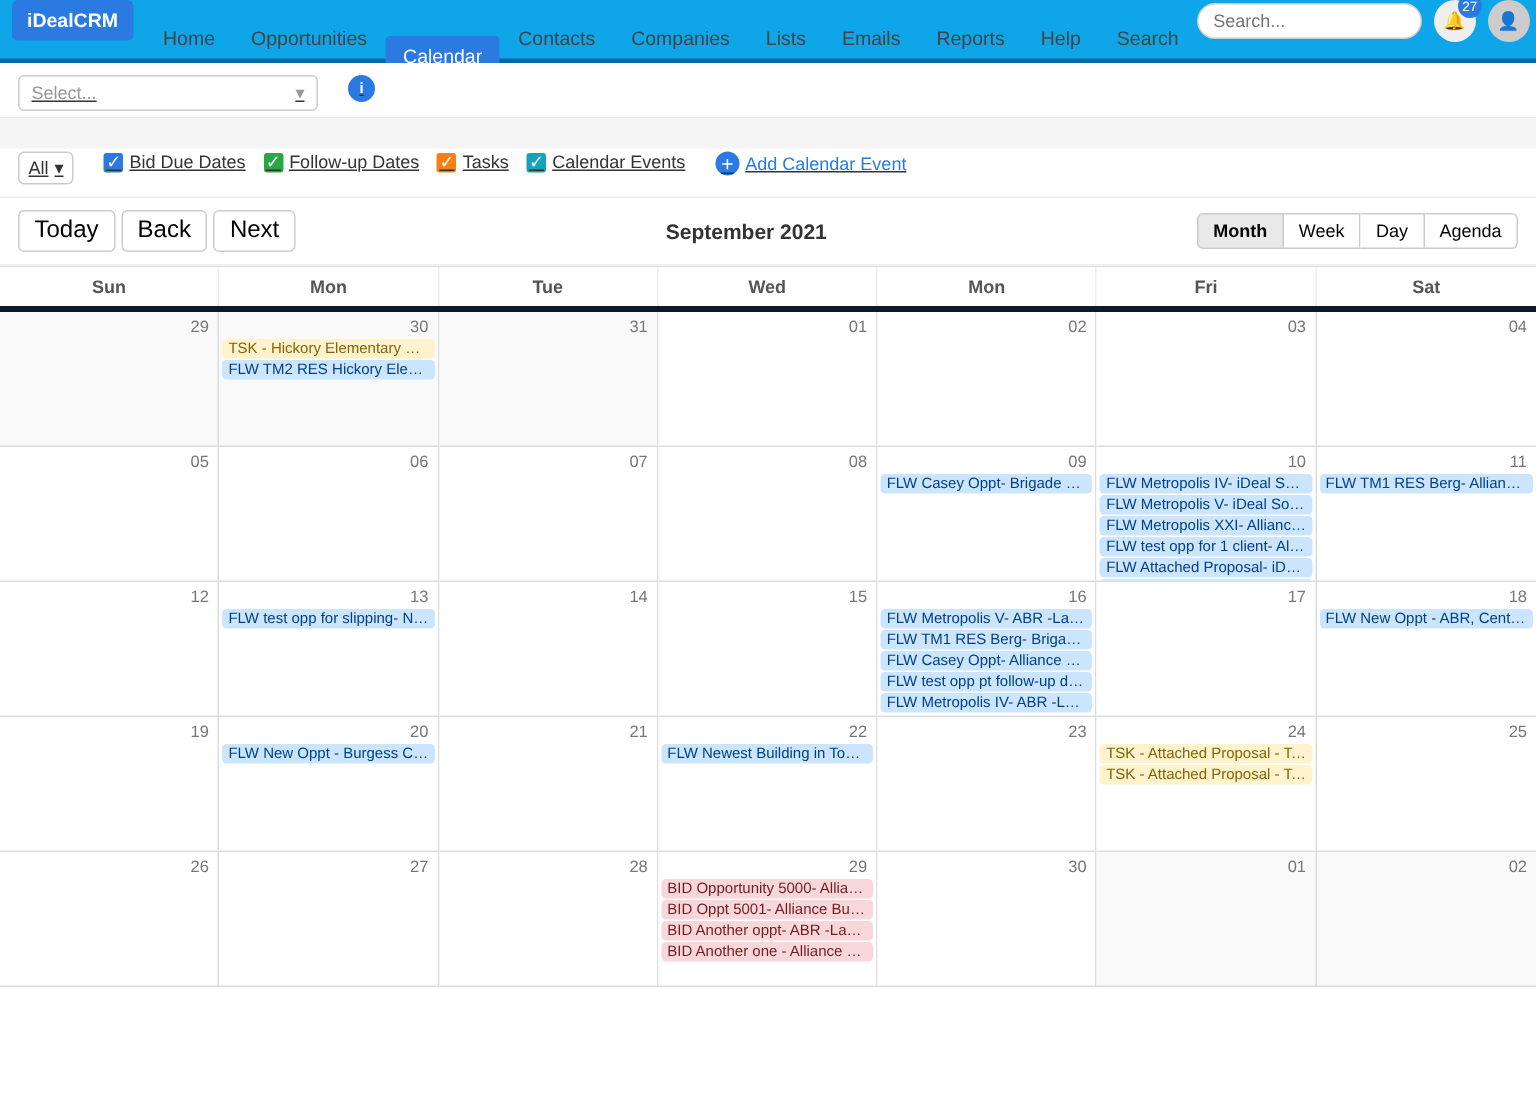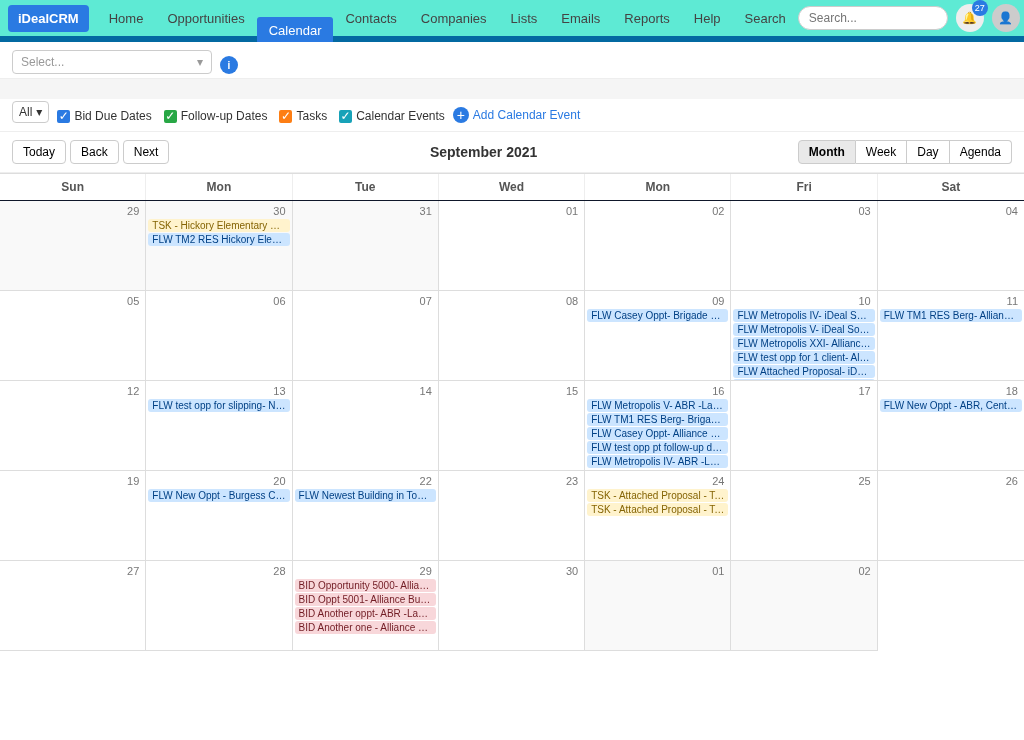--- a/index.html
+++ b/index.html
@@ -1,59 +1,59 @@
 <!DOCTYPE html>
 <html><head>
   <meta charset="utf-8">
   <style>
     * { box-sizing: border-box; margin: 0; padding: 0; }
     body { font-family: Arial, sans-serif; font-size: 12px; background: #f5f5f5; color: #333; width: 1024px; height: 740px; overflow: hidden; }
 
     
-    .top-nav { display: flex; align-items: center; background: #5eead4; border-bottom: 6px solid #0369a1; height: 42px; padding: 0 8px; }
+    .top-nav { display: flex; align-items: flex-start; background: #0ea5e9; border-bottom: 3px solid #0369a1; height: 42px; padding: 0 8px; }
     .logo { background: #2a7ae2; color: #fff; font-weight: bold; font-size: 13px; padding: 6px 10px; border-radius: 4px; margin-right: 8px; white-space: nowrap; }
     .nav-items { display: flex; align-items: center; flex: 1; }
     .nav-item { padding: 6px 12px; font-size: 13px; cursor: pointer; color: #444; border-radius: 3px; }
     .nav-item.active { background: #2a7ae2; color: #fff; margin-top: 24px; }
     .nav-right { display: flex; align-items: center; gap: 8px; }
     .search-box { border: 1px solid #ccc; border-radius: 14px; padding: 4px 10px; font-size: 12px; width: 150px; outline: none; }
     .notif-btn { position: relative; width: 28px; height: 28px; border-radius: 50%; background: #eee; display: flex; align-items: center; justify-content: center; cursor: pointer; }
     .notif-badge { position: absolute; top: -4px; right: -4px; background: #2a7ae2; color: #fff; font-size: 9px; border-radius: 50%; width: 16px; height: 16px; display: flex; align-items: center; justify-content: center; }
     .user-btn { width: 28px; height: 28px; border-radius: 50%; background: #ccc; display: flex; align-items: center; justify-content: center; cursor: pointer; }
 
     
-    .toolbar { background: #fff; padding: 8px 12px; border-bottom: 1px solid #eee; display: flex; align-items: flex-end; gap: 8px; flex-wrap: wrap; }
+    .toolbar { background: #fff; padding: 8px 12px; border-bottom: 1px solid #eee; display: flex; align-items: flex-start; gap: 20px; flex-wrap: wrap; text-decoration: underline; }
     .select-box { border: 1px solid #ccc; border-radius: 4px; padding: 4px 8px; font-size: 12px; min-width: 200px; color: #999; display: flex; align-items: center; justify-content: space-between; cursor: pointer; }
     .info-icon { width: 18px; height: 18px; border-radius: 50%; background: #2a7ae2; color: #fff; display: flex; align-items: center; justify-content: center; font-size: 10px; font-weight: bold; cursor: pointer; }
     .filter-row { display: flex; align-items: center; gap: 12px; flex-wrap: wrap; }
     .all-select { border: 1px solid #ccc; border-radius: 4px; padding: 3px 6px; font-size: 12px; display: flex; align-items: center; gap: 4px; cursor: pointer; }
     .checkbox-item { display: flex; align-items: center; gap: 4px; font-size: 12px; cursor: pointer; }
     .cb { width: 13px; height: 13px; border: 2px solid; border-radius: 2px; display: flex; align-items: center; justify-content: center; }
     .cb.blue { border-color: #2a7ae2; background: #2a7ae2; color: #fff; }
     .cb.green { border-color: #28a745; background: #28a745; color: #fff; }
     .cb.orange { border-color: #fd7e14; background: #fd7e14; color: #fff; }
     .cb.teal { border-color: #17a2b8; background: #17a2b8; color: #fff; }
     .add-event-btn { background: none; border: none; color: #2a7ae2; font-size: 12px; cursor: pointer; display: flex; align-items: center; gap: 4px; }
     .add-icon { width: 16px; height: 16px; border-radius: 50%; background: #2a7ae2; color: #fff; display: flex; align-items: center; justify-content: center; font-size: 14px; }
 
     
     .cal-controls { display: flex; align-items: center; background: #fff; padding: 8px 12px; border-bottom: 1px solid #eee; }
     .nav-btns { display: flex; gap: 4px; }
-    .nav-btn { border: 1px solid #ccc; background: #fff; border-radius: 4px; padding: 4px 10px; font-size: 12px; cursor: pointer; }
+    .nav-btn { border: 1px solid #ccc; background: #fff; border-radius: 4px; padding: 4px 10px; font-size: 16px; cursor: pointer; }
     .cal-title { flex: 1; text-align: center; font-size: 14px; font-weight: bold; }
     .view-btns { display: flex; }
     .view-btn { border: 1px solid #ccc; background: #fff; padding: 4px 10px; font-size: 12px; cursor: pointer; }
     .view-btn:first-child { border-radius: 4px 0 0 4px; }
     .view-btn:last-child { border-radius: 0 4px 4px 0; }
     .view-btn.active { background: #e9e9e9; font-weight: bold; }
     .view-btn + .view-btn { border-left: none; }
 
     
     .calendar { flex: 1; overflow: hidden; background: #fff; }
-    .cal-header { display: grid; grid-template-columns: repeat(7, 1fr); border-bottom: 1px solid #0f172a; border-top: 1px solid #ddd; }
+    .cal-header { display: grid; grid-template-columns: repeat(7, 1fr); border-bottom: 4px solid #0f172a; border-top: 1px solid #ddd; }
     .cal-header-cell { text-align: center; padding: 6px 0; font-size: 12px; font-weight: bold; color: #555; border-right: 1px solid #eee; }
     .cal-header-cell:last-child { border-right: none; }
     .cal-grid { display: grid; grid-template-columns: repeat(7, 1fr); grid-template-rows: repeat(6, 1fr); height: calc(740px - 200px); }
     .cal-cell { border-right: 1px solid #ddd; border-bottom: 1px solid #ddd; padding: 2px; min-height: 80px; position: relative; overflow: hidden; background: #fff; }
     .cal-cell.dimmed { background: #f9f9f9; }
     .cal-cell:nth-child(7n) { border-right: none; }
     .date-num { font-size: 11px; color: #777; text-align: right; padding: 2px 4px; }
     .event { border-radius: 3px; padding: 1px 4px; font-size: 10px; margin-bottom: 1px; white-space: nowrap; overflow: hidden; text-overflow: ellipsis; cursor: pointer; }
     .event.blue { background: #cce5ff; color: #004085; }
     .event.task { background: #fff3cd; color: #856404; }
@@ -236,20 +236,23 @@
           <div class="event blue">FLW New Oppt - ABR, Centron -La...</div>
         </div>
         <div class="cal-cell">
           <div class="date-num">19</div>
         </div>
         <div class="cal-cell">
           <div class="date-num">20</div>
           <div class="event blue">FLW New Oppt - Burgess Constru...</div>
         </div>
         <div class="cal-cell">
+          <div class="date-num">21</div>
+        </div>
+        <div class="cal-cell">
           <div class="date-num">22</div>
           <div class="event blue">FLW Newest Building in Town- Alli...</div>
         </div>
         <div class="cal-cell">
           <div class="date-num">23</div>
         </div>
         <div class="cal-cell">
           <div class="date-num">24</div>
           <div class="event task">TSK - Attached Proposal - Task ...</div>
           <div class="event task">TSK - Attached Proposal - Task ...</div>

